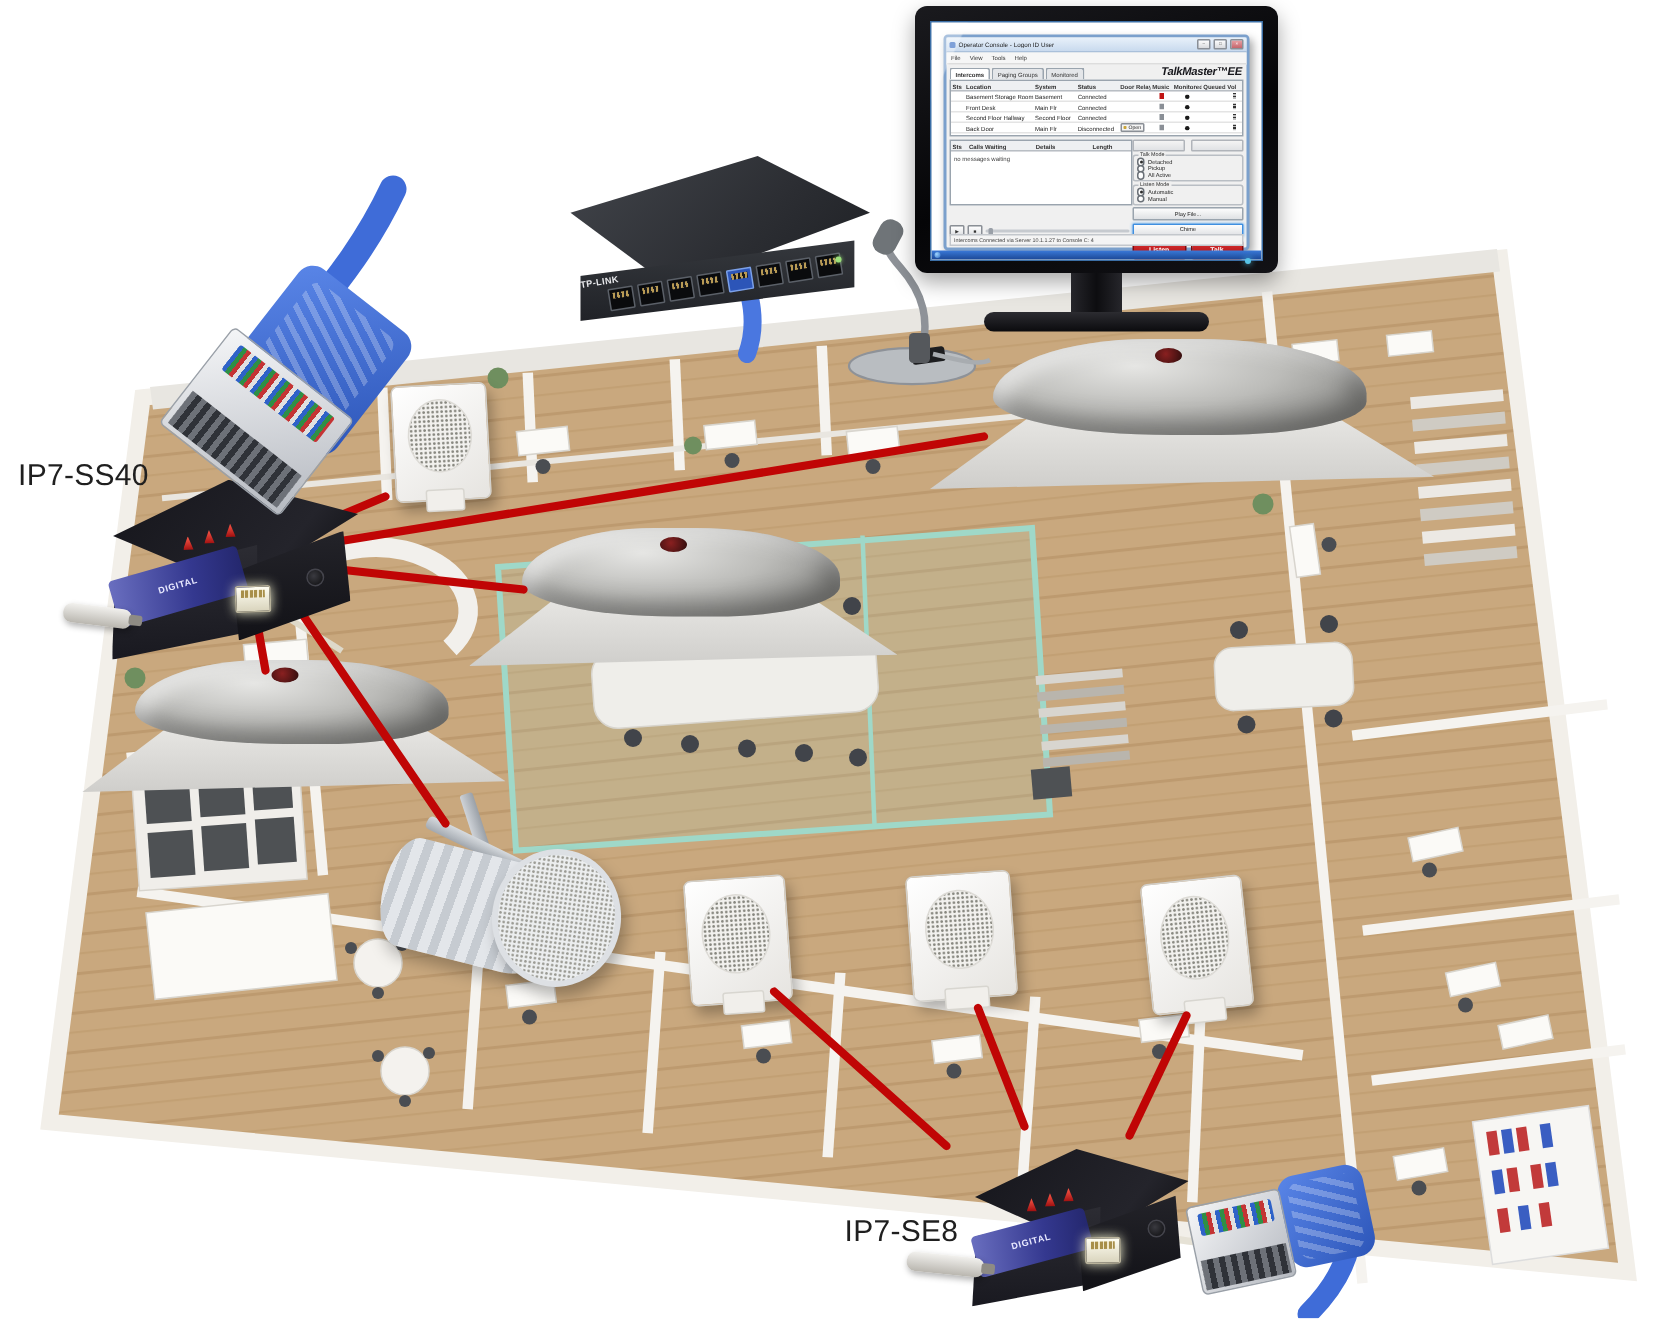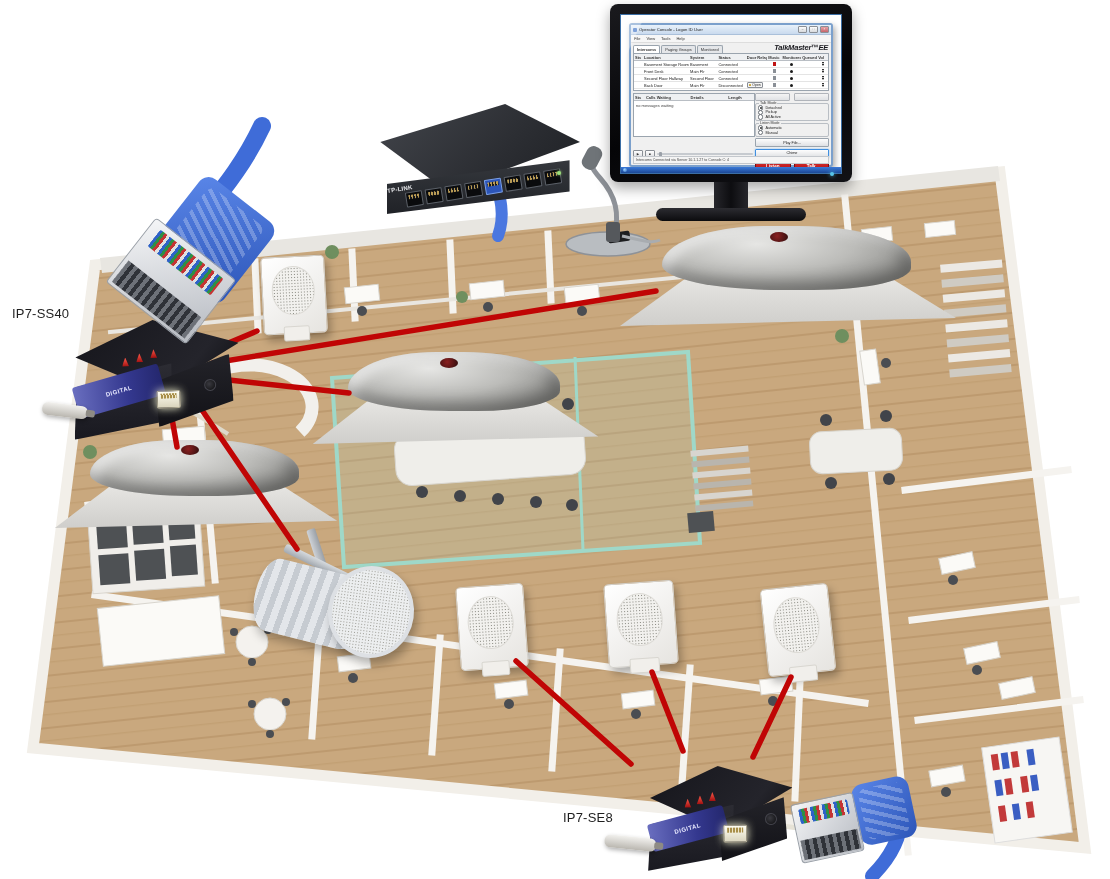--- a/index.html
+++ b/index.html
@@ -151,21 +151,21 @@
   #appwin .pbtn{height:7px;border:1px solid #9aa4ae;background:linear-gradient(180deg,#fdfdfd,#dfe1e4);border-radius:1px;display:flex;align-items:center;justify-content:center;color:#222;}
   #appwin .pbtn.chime{border:1px solid #3f8fe0;box-shadow:0 0 2px #7db8ef;}
   #appwin .redrow{display:flex;gap:3px;margin-top:1px;}
   #appwin .redbtn{flex:1;height:11px;background:linear-gradient(180deg,#d93030,#a80f14);border:1px solid #7c0a0e;border-radius:2px;color:#fff;font-size:4.6px;font-weight:bold;display:flex;align-items:center;justify-content:center;}
   #appwin .sbar{position:absolute;left:2px;right:2px;bottom:1px;height:6px;border:1px solid #c3c7cc;background:#f4f4f4;display:flex;align-items:center;padding:0 2px;color:#444;font-size:3.6px;white-space:nowrap;overflow:hidden;}
 
   
   #mic{position:absolute;left:556px;top:144px;width:110px;height:115px;z-index:6;}
 
   
-  .eplabel{position:absolute;z-index:7;font-size:13px;color:#1f1f1f;letter-spacing:.2px;}
+  .eplabel{position:absolute;z-index:7;font-size:20px;color:#1f1f1f;letter-spacing:.2px;}
 </style>
 </head>
 <body>
 
 <div id="stage">
 
   <svg id="plan" width="1110" height="879" viewBox="0 0 1110 879">
     <defs>
       <pattern id="wood" width="26" height="26" patternUnits="userSpaceOnUse" patternTransform="rotate(-6)">
         <rect width="26" height="26" fill="#c9a87e"></rect>

